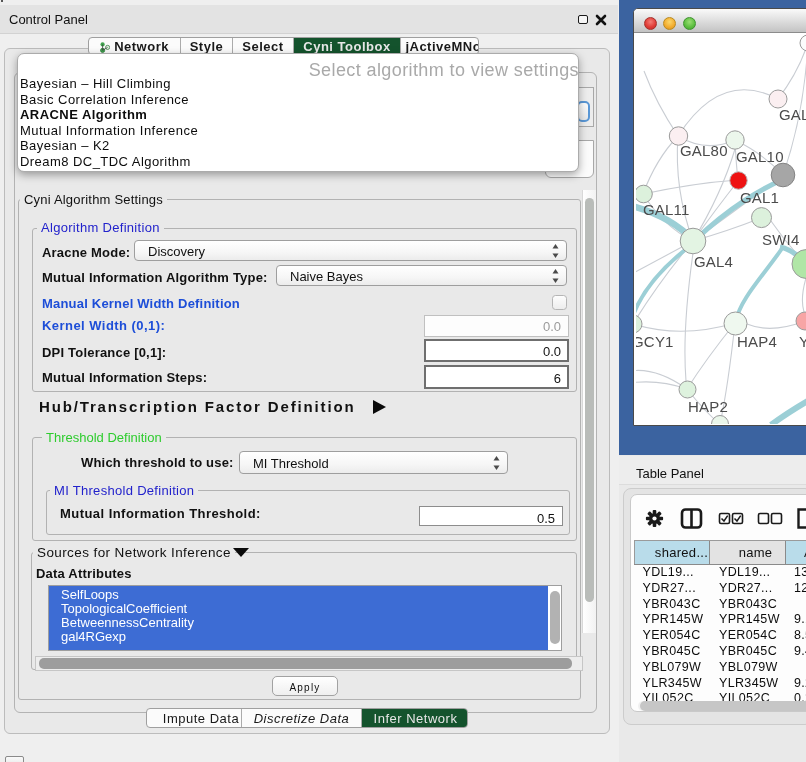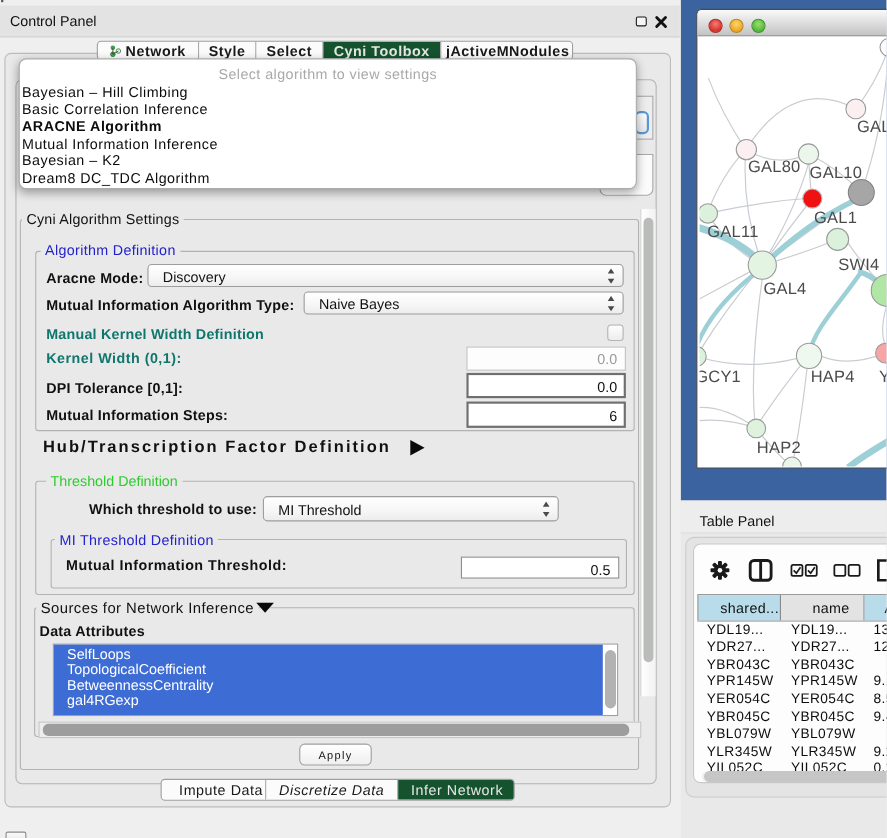--- a/index.html
+++ b/index.html
@@ -2,21 +2,21 @@
 <html><head>
 <meta charset="utf-8">
 <style>
   html,body{margin:0;padding:0;}
   body{width:806px;height:762px;overflow:hidden;background:#efefef;
        font-family:"Liberation Sans",sans-serif;-webkit-font-smoothing:antialiased;}
   #root{position:absolute;left:0;top:0;width:806px;height:762px;overflow:hidden;}
   .abs{position:absolute;}
   .b13{font-size:13px;font-weight:bold;color:#111;letter-spacing:0.2px;}
   .n13{font-size:13px;color:#111;}
-  .gray{color:#0f766e;text-align:center;}
+  .gray{color:#1d4ed8;text-align:center;}
   .combo{position:absolute;box-sizing:border-box;border:1px solid #9e9e9e;border-radius:4px;
          background:linear-gradient(#ffffff,#f6f6f6 60%,#ececec);
          font-size:13px;color:#111;}
   .combo .ctext{position:absolute;left:13px;top:3px;}
   .arr{position:absolute;right:7px;top:3px;width:7px;height:14px;}
   .field{position:absolute;box-sizing:border-box;background:#fff;font-size:13px;color:#111;text-align:right;}
   .seg{position:absolute;display:flex;box-sizing:border-box;background:#fbfbfb;
        border:1px solid #9f9f9f;border-radius:4px;overflow:hidden;}
   .seg>div{flex:none;text-align:center;font-size:13px;color:#191919;border-right:1px solid #ababab;box-sizing:border-box;letter-spacing:0.5px;}
   .seg>div:last-child{border-right:none;}
@@ -125,35 +125,35 @@
   <div class="abs" style="left:272px;top:676px;width:66px;height:20px;border:1px solid #a2a2a2;border-radius:5px;background:linear-gradient(#ffffff,#efefef);box-sizing:border-box;text-align:center;">
     <span style="font-size:10px;letter-spacing:1.2px;line-height:18px;color:#111;">Apply</span>
   </div>
 
   <div class="seg" style="left:146px;top:708px;width:322px;height:20px;">
     <div style="width:95px;line-height:19px;text-indent:14px;">Impute Data</div>
     <div style="width:120px;line-height:19px;font-style:italic;">Discretize Data</div>
     <div class="sel" style="width:107px;line-height:19px;">Infer Network</div>
   </div>
 
-  <div class="seg" style="left:88px;top:37px;width:433px;height:18px;font-weight:bold;letter-spacing:0.2px;align-items:center;">
+  <div class="seg" style="left:88px;top:37px;width:391px;height:18px;font-weight:bold;letter-spacing:0.2px;">
     <div style="width:92px;line-height:17px;"><svg width="10" height="11" viewBox="0 0 10 11" style="vertical-align:-1.5px;">
           <circle cx="2.6" cy="2.4" r="2.1" fill="#3fa54e"></circle>
           <circle cx="2.6" cy="8.4" r="2.1" fill="#3fa54e" stroke="#2a7435" stroke-width="0.7"></circle>
           <circle cx="7.6" cy="5.4" r="2.1" fill="#dff0df" stroke="#2a7435" stroke-width="0.7"></circle>
           <path d="M2.6 2.4 L2.6 8.4 M2.6 8.4 L7.6 5.4" stroke="#444" stroke-width="0.8"></path>
         </svg> Network</div>
     <div style="width:52px;line-height:17px;">Style</div>
     <div style="width:61px;line-height:17px;">Select</div>
     <div class="sel" style="width:107px;line-height:17px;">Cyni Toolbox</div>
     <div style="width:121px;line-height:17px;">jActiveMNodules</div>
   </div>
 
   <div class="abs" style="left:17px;top:53px;width:562px;height:119px;background:#fff;border:1px solid #ababab;border-radius:7px;box-sizing:border-box;box-shadow:0 3px 9px rgba(0,0,0,0.34);"></div>
-  <div class="abs" style="left:17px;top:60px;width:562px;text-align:center;font-size:13px;color:#a9a9a9;letter-spacing:0.4px;">Select algorithm to view settings</div>
+  <div class="abs" style="left:17px;top:60px;width:562px;text-align:right;font-size:18px;color:#a9a9a9;letter-spacing:0.4px;">Select algorithm to view settings</div>
   <div class="abs" style="left:20px;top:76px;font-size:13px;color:#0c0c0c;line-height:15.6px;letter-spacing:0.45px;">
     Bayesian – Hill Climbing<br>
     Basic Correlation Inference<br>
     <b>ARACNE Algorithm</b><br>
     Mutual Information Inference<br>
     Bayesian – K2<br>
     Dream8 DC_TDC Algorithm
   </div>
 
   <div class="abs" style="left:5px;top:756px;width:19px;height:14px;border:1.5px solid #8a8a8a;border-radius:2px;background:linear-gradient(#fafafa,#e0e0e0);box-sizing:border-box;"></div>

